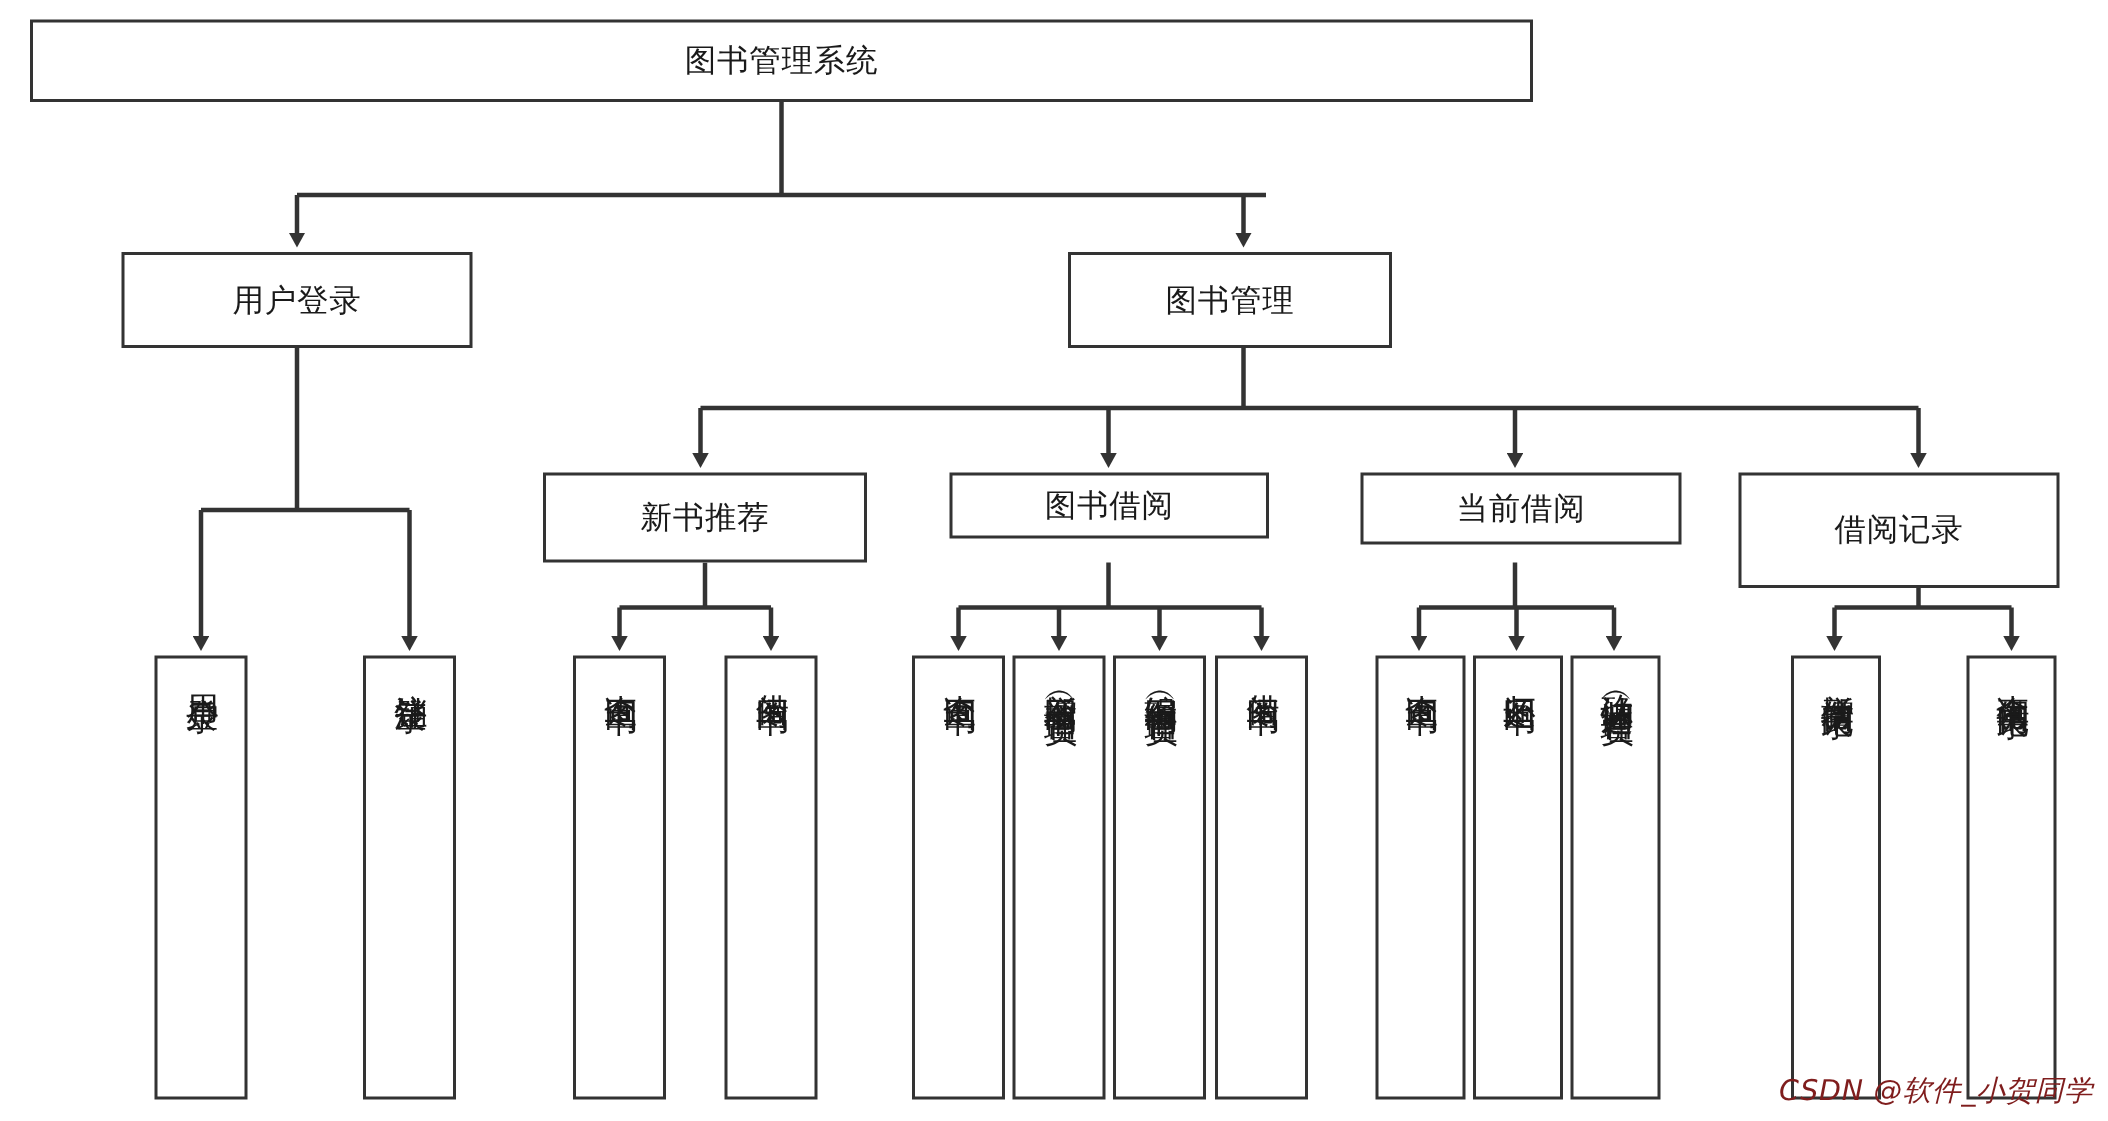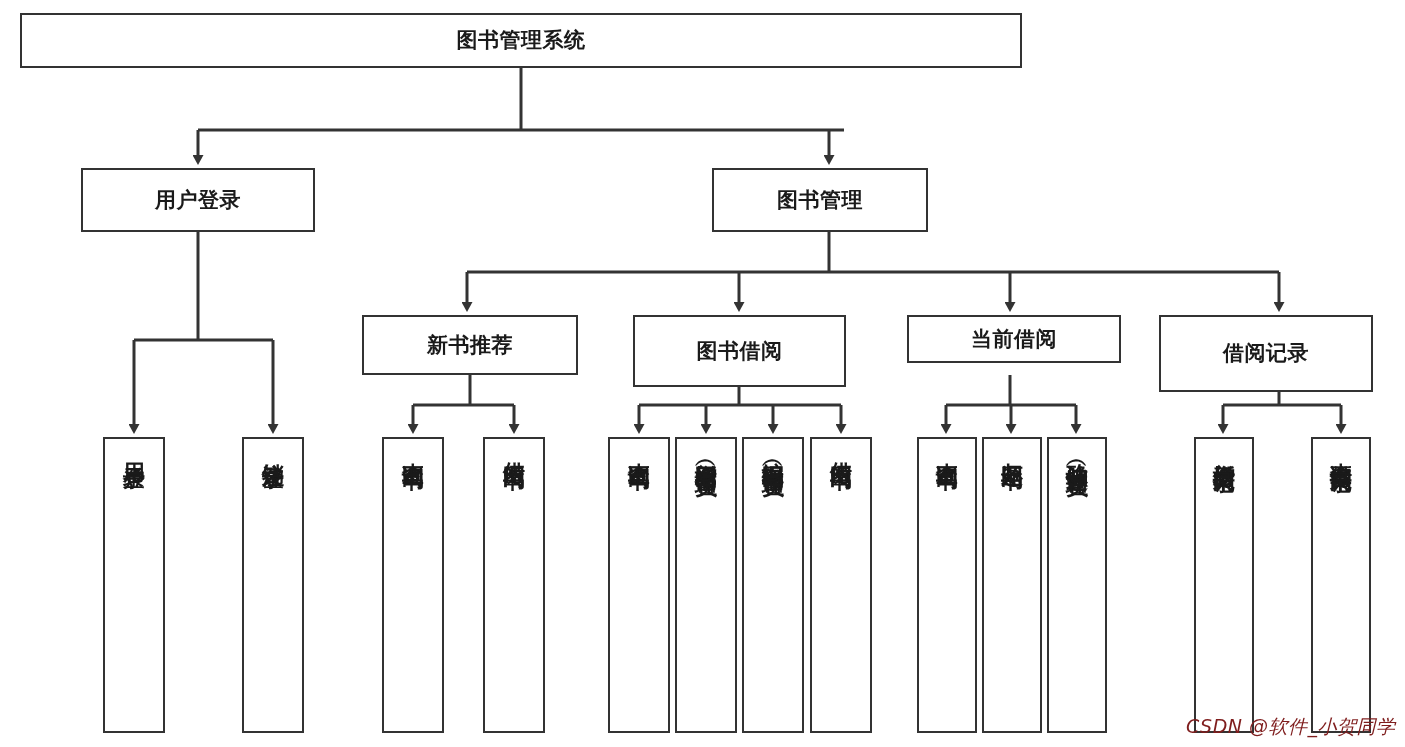--- a/index.html
+++ b/index.html
@@ -34,21 +34,20 @@
     display: flex;
     align-items: center;
     justify-content: center;
     z-index: 2;
   }
   .node .label {
     color: #1a1a1a;
     line-height: 1.08;
     text-align: center;
     white-space: pre;
-    font-weight: bold;
   }
   
   .node.horiz .label {
     font-size: 21px;
     letter-spacing: 0.5px;
   }
   
   .node.vert {
     align-items: flex-start;
     padding-top: 6px;
@@ -134,21 +133,21 @@
   <div class="node horiz" style="left:81px; top:168px; width:234px; height:64px;">
     <span class="label">用户登录</span>
   </div>
   <div class="node horiz" style="left:712px; top:168px; width:216px; height:64px;">
     <span class="label">图书管理</span>
   </div>
 
   <div class="node horiz" style="left:362px; top:315px; width:216px; height:60px;align-items:center;">
     <span class="label">新书推荐</span>
   </div>
-  <div class="node horiz" style="left:633px; top:315px; width:213px; height:72px;">
+  <div class="node horiz" style="left:633px; top:315px; width:213px; height:44px;">
     <span class="label">图书借阅</span>
   </div>
   <div class="node horiz" style="left:907px; top:315px; width:214px; height:48px;">
     <span class="label">当前借阅</span>
   </div>
   <div class="node horiz" style="left:1159px; top:315px; width:214px; height:77px;">
     <span class="label">借阅记录</span>
   </div>
 
   <div class="node vert" style="left:103px; top:437px; width:62px; height:296px;">

